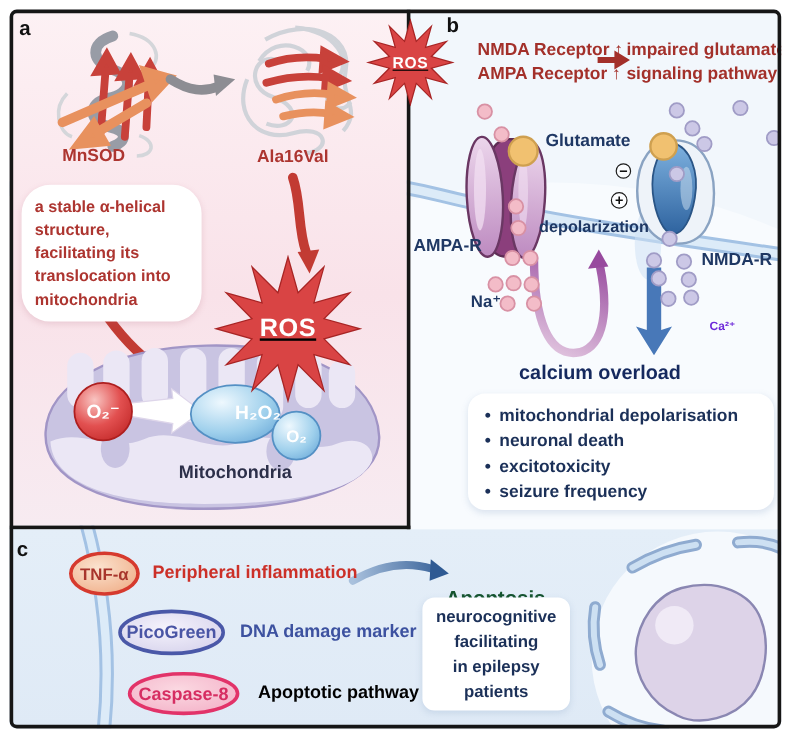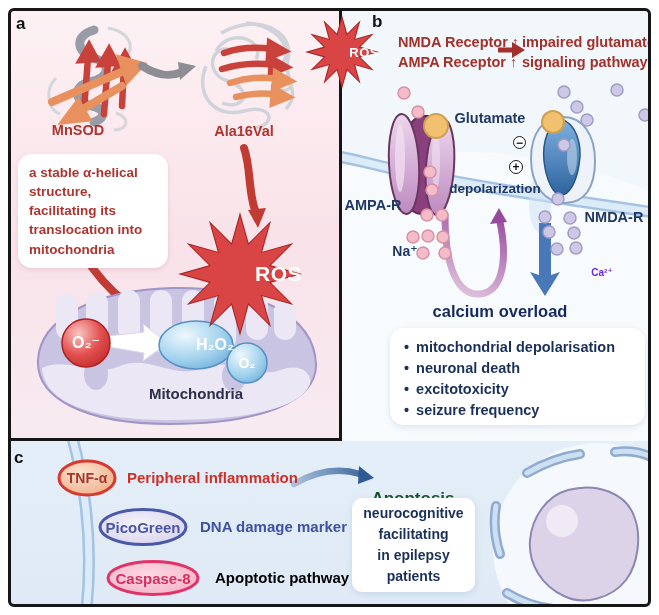--- a/index.html
+++ b/index.html
@@ -8,29 +8,29 @@
   .frame{position:absolute;left:8px;top:8px;width:643px;height:599px;border-radius:5px;overflow:hidden;background:#f2f7fc;}
   .frame-border{position:absolute;left:8px;top:8px;width:643px;height:599px;border:3px solid #161616;border-radius:6px;box-sizing:border-box;pointer-events:none;z-index:40;}
   .bg-c{position:absolute;left:0;top:433px;width:643px;height:166px;background:linear-gradient(180deg,#e4eef8,#dfeaf6);box-shadow:0 -1px 0 #c9d9ec;z-index:1;}
   svg.art{position:absolute;left:0;top:0;z-index:2;}
   .t{position:absolute;white-space:nowrap;z-index:3;}
   .tc{text-align:center;}
   .panel-a{position:absolute;left:0;top:0;width:334px;height:433px;box-sizing:border-box;
            border-right:3px solid #161616;border-bottom:3px solid #161616;
            background:linear-gradient(180deg,#fdf1f4 0%,#f9e2e9 55%,#f7ebf1 100%);z-index:5;overflow:hidden;}
   .whitebox{position:absolute;background:#ffffff;z-index:3;}
-  .note-box{left:10px;top:146px;width:150px;border-radius:14px;padding:9px 11px;box-sizing:border-box;
+  .note-box{left:10px;top:146px;width:150px;border-radius:24px;padding:9px 11px;box-sizing:border-box;
             color:#ad3530;font-size:13.5px;line-height:1.42;box-shadow:0 2px 5px rgba(170,90,110,.18);white-space:normal;}
   .effects-box{left:382px;top:320px;width:255px;height:97px;border-radius:14px;padding:8px 0 0 14px;box-sizing:border-box;
                box-shadow:0 2px 6px rgba(110,140,180,.22);}
   .fx-row{display:flex;align-items:center;gap:7px;height:21px;color:#1b3058;font-size:14.5px;}
   .outcome-box{left:344px;top:490px;width:123px;height:94px;border-radius:10px;display:flex;flex-direction:column;
                align-items:center;justify-content:center;color:#1b3058;font-size:14px;line-height:21px;
                box-shadow:0 2px 6px rgba(110,140,180,.22);}
-  .star{position:absolute;display:flex;align-items:center;justify-content:flex-end;z-index:6;}
+  .star{position:absolute;display:flex;align-items:center;justify-content:center;z-index:6;text-decoration:underline;}
   .star .shape{position:absolute;inset:0;background:#a82525;
     clip-path:polygon(100% 50%,75% 57%,93% 75%,68% 68%,75% 93%,57% 75%,50% 100%,43% 75%,25% 93%,32% 68%,7% 75%,25% 57%,0% 50%,25% 43%,7% 25%,32% 32%,25% 7%,43% 25%,50% 0%,57% 25%,75% 7%,68% 32%,93% 25%,75% 43%);}
   .star .shape.inner{inset:4px;background:#d94444;}
   .star .lbl{position:relative;color:#ffffff;z-index:2;letter-spacing:.5px;}
   .sym-circle{position:absolute;border:1.7px solid #1b1b1b;border-radius:50%;background:rgba(255,255,255,.6);
               display:flex;align-items:center;justify-content:center;font-size:12px;color:#111;z-index:4;box-sizing:border-box;}
 </style>
 </head>
 <body>
 

